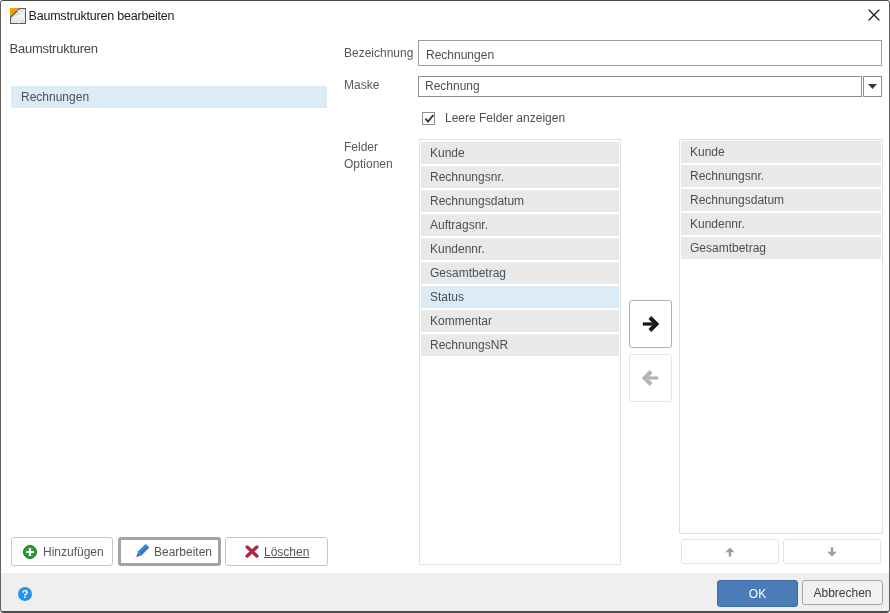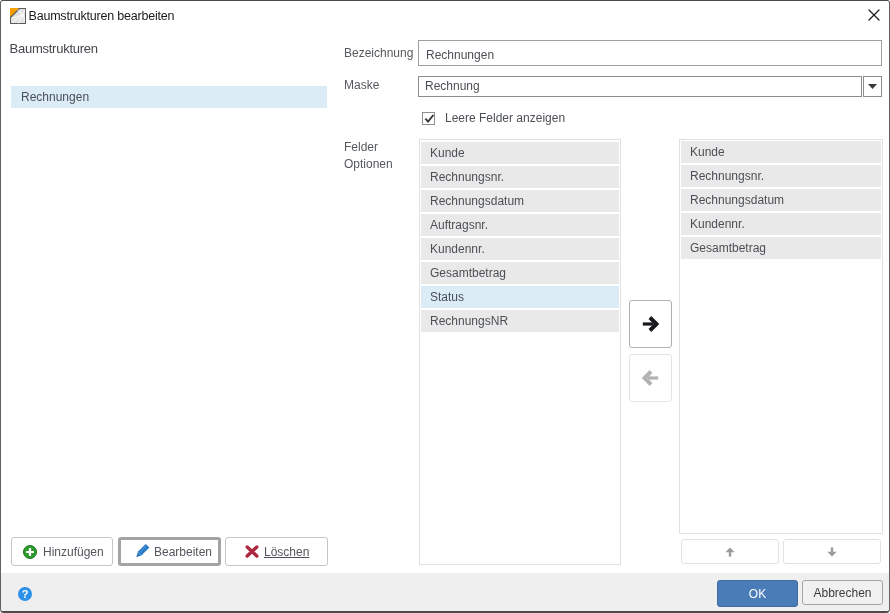--- a/index.html
+++ b/index.html
@@ -93,20 +93,21 @@
 
   <div class="abs" style="left:418px; top:138px; width:202px; height:426px; border:1px solid #e0e0e0; background:#fff;"></div>
   <div class="abs" id="llist" style="left:420px; top:141px; width:198px;">
     <div style="height:22px; margin-bottom:2px; background:#e9e9e9; display:flex; align-items:center; padding-left:9px;">Kunde</div>
     <div style="height:22px; margin-bottom:2px; background:#e9e9e9; display:flex; align-items:center; padding-left:9px;">Rechnungsnr.</div>
     <div style="height:22px; margin-bottom:2px; background:#e9e9e9; display:flex; align-items:center; padding-left:9px;">Rechnungsdatum</div>
     <div style="height:22px; margin-bottom:2px; background:#e9e9e9; display:flex; align-items:center; padding-left:9px;">Auftragsnr.</div>
     <div style="height:22px; margin-bottom:2px; background:#e9e9e9; display:flex; align-items:center; padding-left:9px;">Kundennr.</div>
     <div style="height:22px; margin-bottom:2px; background:#e9e9e9; display:flex; align-items:center; padding-left:9px;">Gesamtbetrag</div>
     <div style="height:22px; margin-bottom:2px; background:#dbecf7; display:flex; align-items:center; padding-left:9px;">Status</div>
+    <div style="height:22px; margin-bottom:2px; background:#e9e9e9; display:flex; align-items:center; padding-left:9px;">Kommentar</div>
     <div style="height:22px; margin-bottom:2px; background:#e9e9e9; display:flex; align-items:center; padding-left:9px;">RechnungsNR</div>
   </div>
 
   <div class="abs" style="left:678px; top:138px; width:204px; height:395px; border:1px solid #e0e0e0; background:#fff;"></div>
   <div class="abs" id="rlist" style="left:680px; top:140px; width:200px;">
     <div style="height:22px; margin-bottom:2px; background:#e9e9e9; display:flex; align-items:center; padding-left:9px;">Kunde</div>
     <div style="height:22px; margin-bottom:2px; background:#e9e9e9; display:flex; align-items:center; padding-left:9px;">Rechnungsnr.</div>
     <div style="height:22px; margin-bottom:2px; background:#e9e9e9; display:flex; align-items:center; padding-left:9px;">Rechnungsdatum</div>
     <div style="height:22px; margin-bottom:2px; background:#e9e9e9; display:flex; align-items:center; padding-left:9px;">Kundennr.</div>
     <div style="height:22px; margin-bottom:2px; background:#e9e9e9; display:flex; align-items:center; padding-left:9px;">Gesamtbetrag</div>

